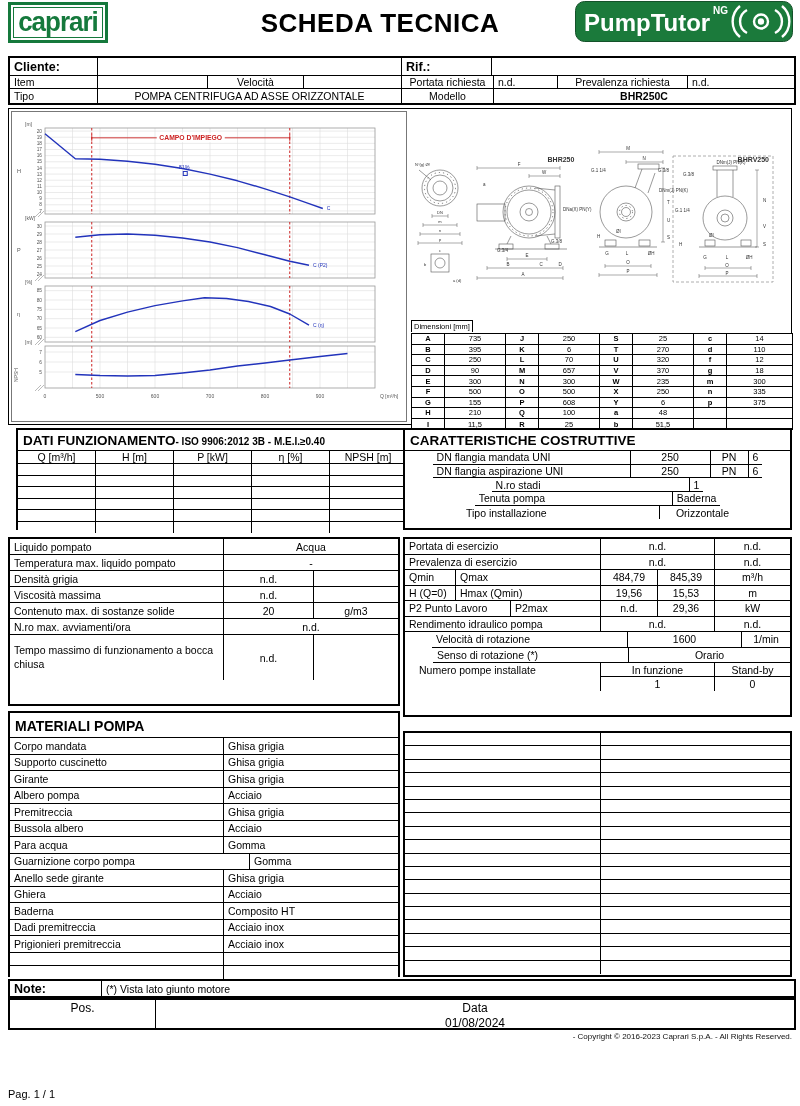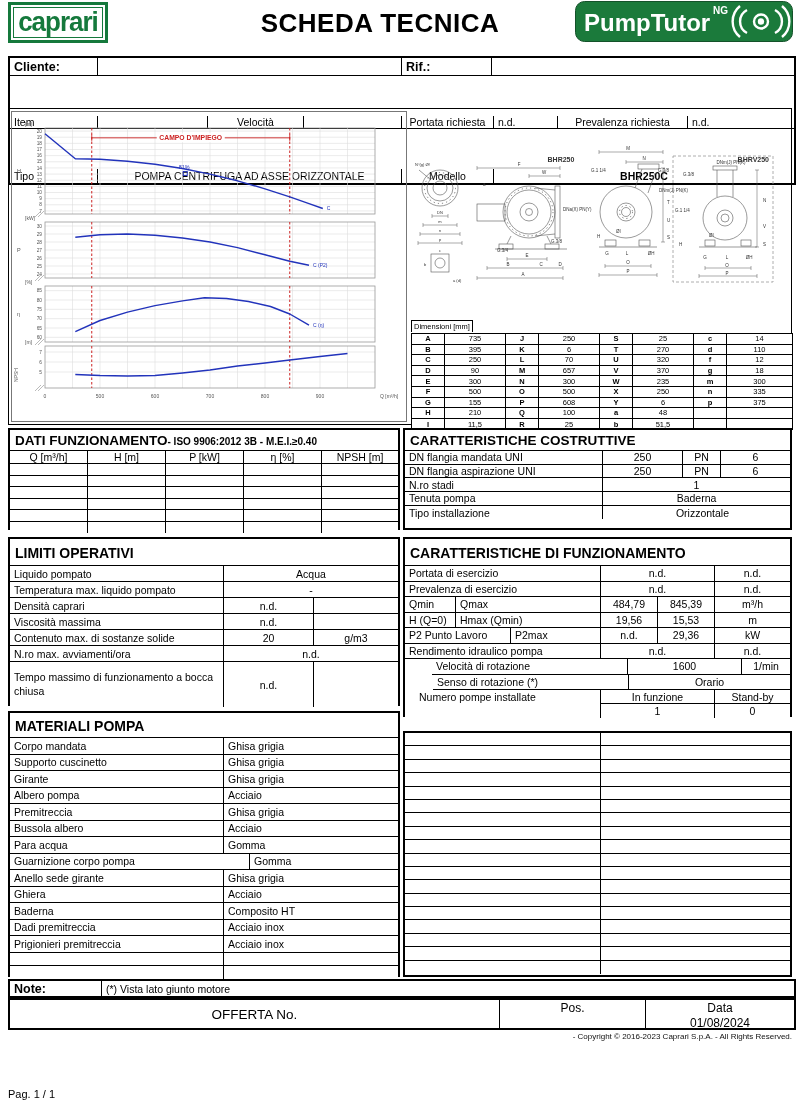--- a/index.html
+++ b/index.html
@@ -57,21 +57,21 @@
     <path d="M165,5 A20,20 0 0 0 165,36"></path>
     <path d="M172,9 A13,13 0 0 0 172,32"></path>
     <path d="M207,5 A20,20 0 0 1 207,36"></path>
     <path d="M200,9 A13,13 0 0 1 200,32"></path>
     <circle cx="186" cy="20.5" r="7"></circle>
     <circle cx="186" cy="20.5" r="2" fill="#ffffff"></circle>
   </g>
 </svg>
 
 <div class="abs" style="left:8px;top:56px;width:784px;" id="t-client">
-    <div class="tbl " style="width: 100%; gap: 40px;">
+    <div class="tbl " style="width: 100%;">
       <div class="trow" style="height: 18px;">
         <div class="tcell b lg" style="width: 88px;">Cliente:</div>
         <div class="tcell" style="width: 304px;"></div>
         <div class="tcell b lg" style="width: 90px;">Rif.:</div>
         <div class="tcell" style="flex: 1 1 auto;"></div>
       </div>
       <div class="trow" style="height: 13px;">
         <div class="tcell" style="width: 88px;">Item</div>
         <div class="tcell" style="width: 110px;"></div>
         <div class="tcell c" style="width: 96px;">Velocità</div>
@@ -485,21 +485,21 @@
             <div class="tcell c b sm" style="width: 33px;">b</div>
             <div class="tcell c sm" style="width: 61px;">51,5</div>
             <div class="tcell c b sm" style="width: 33px;"></div>
             <div class="tcell c sm" style="flex: 1 1 auto;"></div>
           </div>
         </div>
       </div>
   </div>
 </div>
 
-<div class="abs panel" style="left:8px;top:428px;width:392px;height:102px;">
+<div class="abs panel" style="left:16px;top:428px;width:392px;height:102px;">
   <div class="boxtitle">
     <span>DATI FUNZIONAMENTO</span>
       <span class="suffix"> - ISO 9906:2012 3B - M.E.I.≥0.40</span>
   </div>
   <div id="t-dati" style="flex:1;display:flex;">
       <div class="tbl inner" style="width: 100%; border: none;">
         <div class="trow" style="height: 13px;">
           <div class="tcell c" style="width: 78px;">Q [m³/h]</div>
           <div class="tcell c" style="width: 78px;">H [m]</div>
           <div class="tcell c" style="width: 78px;">P [kW]</div>
@@ -548,21 +548,21 @@
           <div class="tcell" style="width: 78px;"></div>
           <div class="tcell" style="flex: 1 1 auto;"></div>
         </div>
       </div>
     </div>
 </div>
 
 <div class="abs panel" style="left:403px;top:428px;width:389px;height:102px;">
   <div class="boxtitle">CARATTERISTICHE COSTRUTTIVE</div>
   <div id="t-costr" style="flex:1;display:flex;">
-      <div class="tbl inner" style="width: 100%; border: none;">
+      <div class="tbl inner" style="width: 100%; border: none; align-items: center;">
         <div class="trow" style="height: 13.7px;">
           <div class="tcell" style="width: 198px;">DN flangia mandata UNI</div>
           <div class="tcell c" style="width: 80px;">250</div>
           <div class="tcell c" style="width: 38px;">PN</div>
           <div class="tcell c" style="flex: 1 1 auto;">6</div>
         </div>
         <div class="trow" style="height: 13.7px;">
           <div class="tcell" style="width: 198px;">DN flangia aspirazione UNI</div>
           <div class="tcell c" style="width: 80px;">250</div>
           <div class="tcell c" style="width: 38px;">PN</div>
@@ -578,33 +578,32 @@
         </div>
         <div class="trow" style="height: 13.7px; gap: 12px;">
           <div class="tcell" style="width: 198px;">Tipo installazione</div>
           <div class="tcell c" style="flex: 1 1 auto;">Orizzontale</div>
         </div>
       </div>
     </div>
 </div>
 
 <div class="abs panel" style="left:8px;top:537px;width:392px;height:169px;">
-  <div class="boxtitle" style="font-size:14px;padding:6px 5px 4px;">LIMITI OPERATIVI</div>
   <div id="t-limiti" style="flex:1;display:flex;">
       <div class="tbl inner" style="width: 100%; border: none;">
         <div class="trow" style="height: 16px;">
           <div class="tcell" style="width: 214px;">Liquido pompato</div>
           <div class="tcell c" style="flex: 1 1 auto;">Acqua</div>
         </div>
         <div class="trow" style="height: 16px;">
           <div class="tcell" style="width: 214px;">Temperatura max. liquido pompato</div>
           <div class="tcell c" style="flex: 1 1 auto;">-</div>
         </div>
         <div class="trow" style="height: 16px;">
-          <div class="tcell" style="width: 214px;">Densità caprari</div>
+          <div class="tcell" style="width: 214px;">Densità grigia</div>
           <div class="tcell c" style="width: 90px;">n.d.</div>
           <div class="tcell" style="flex: 1 1 auto;"></div>
         </div>
         <div class="trow" style="height: 16px;">
           <div class="tcell" style="width: 214px;">Viscosità massima</div>
           <div class="tcell c" style="width: 90px;">n.d.</div>
           <div class="tcell" style="flex: 1 1 auto;"></div>
         </div>
         <div class="trow" style="height: 16px;">
           <div class="tcell" style="width: 214px;">Contenuto max. di sostanze solide</div>
@@ -618,21 +617,20 @@
         <div class="trow" style="height: 45px;">
           <div class="tcell wrap" style="width: 214px;">Tempo massimo di funzionamento a bocca chiusa</div>
           <div class="tcell c" style="width: 90px;">n.d.</div>
           <div class="tcell" style="flex: 1 1 auto;"></div>
         </div>
       </div>
     </div>
 </div>
 
 <div class="abs panel" style="left:403px;top:537px;width:389px;height:180px;">
-  <div class="boxtitle" style="font-size:14px;padding:6px 5px 4px;">CARATTERISTICHE DI FUNZIONAMENTO</div>
   <div id="t-funz" style="flex:1;display:flex;">
       <div class="tbl inner" style="width: 100%; border: none;">
         <div class="trow" style="height: 15.5px;">
           <div class="tcell" style="width: 196px;">Portata di esercizio</div>
           <div class="tcell c" style="width: 114px;">n.d.</div>
           <div class="tcell c" style="flex: 1 1 auto;">n.d.</div>
         </div>
         <div class="trow" style="height: 15.5px;">
           <div class="tcell" style="width: 196px;">Prevalenza di esercizio</div>
           <div class="tcell c" style="width: 114px;">n.d.</div>
@@ -838,21 +836,20 @@
     <div class="tbl " style="width: 100%;">
       <div class="trow" style="height: 15px;">
         <div class="tcell b lg" style="width: 92px;">Note:</div>
         <div class="tcell" style="flex: 1 1 auto;">(*) Vista lato giunto motore</div>
       </div>
     </div>
   </div>
 <div class="abs" style="left:8px;top:998px;width:784px;" id="t-offerta">
     <div class="tbl " style="width: 100%;">
       <div class="trow" style="height: 28px;">
-        <div class="tcell c off" style="width: 490px;">OFFERTA No.</div>
         <div class="tcell c top pos" style="width: 146px;">Pos.</div>
         <div class="tcell c top pre" style="flex: 1 1 auto;">Data
 01/08/2024</div>
       </div>
     </div>
   </div>
 
 <div class="abs copyright">-  Copyright © 2016-2023 Caprari S.p.A. - All Rights Reserved.</div>
 <div class="abs pag">Pag. 1 / 1</div>
 

